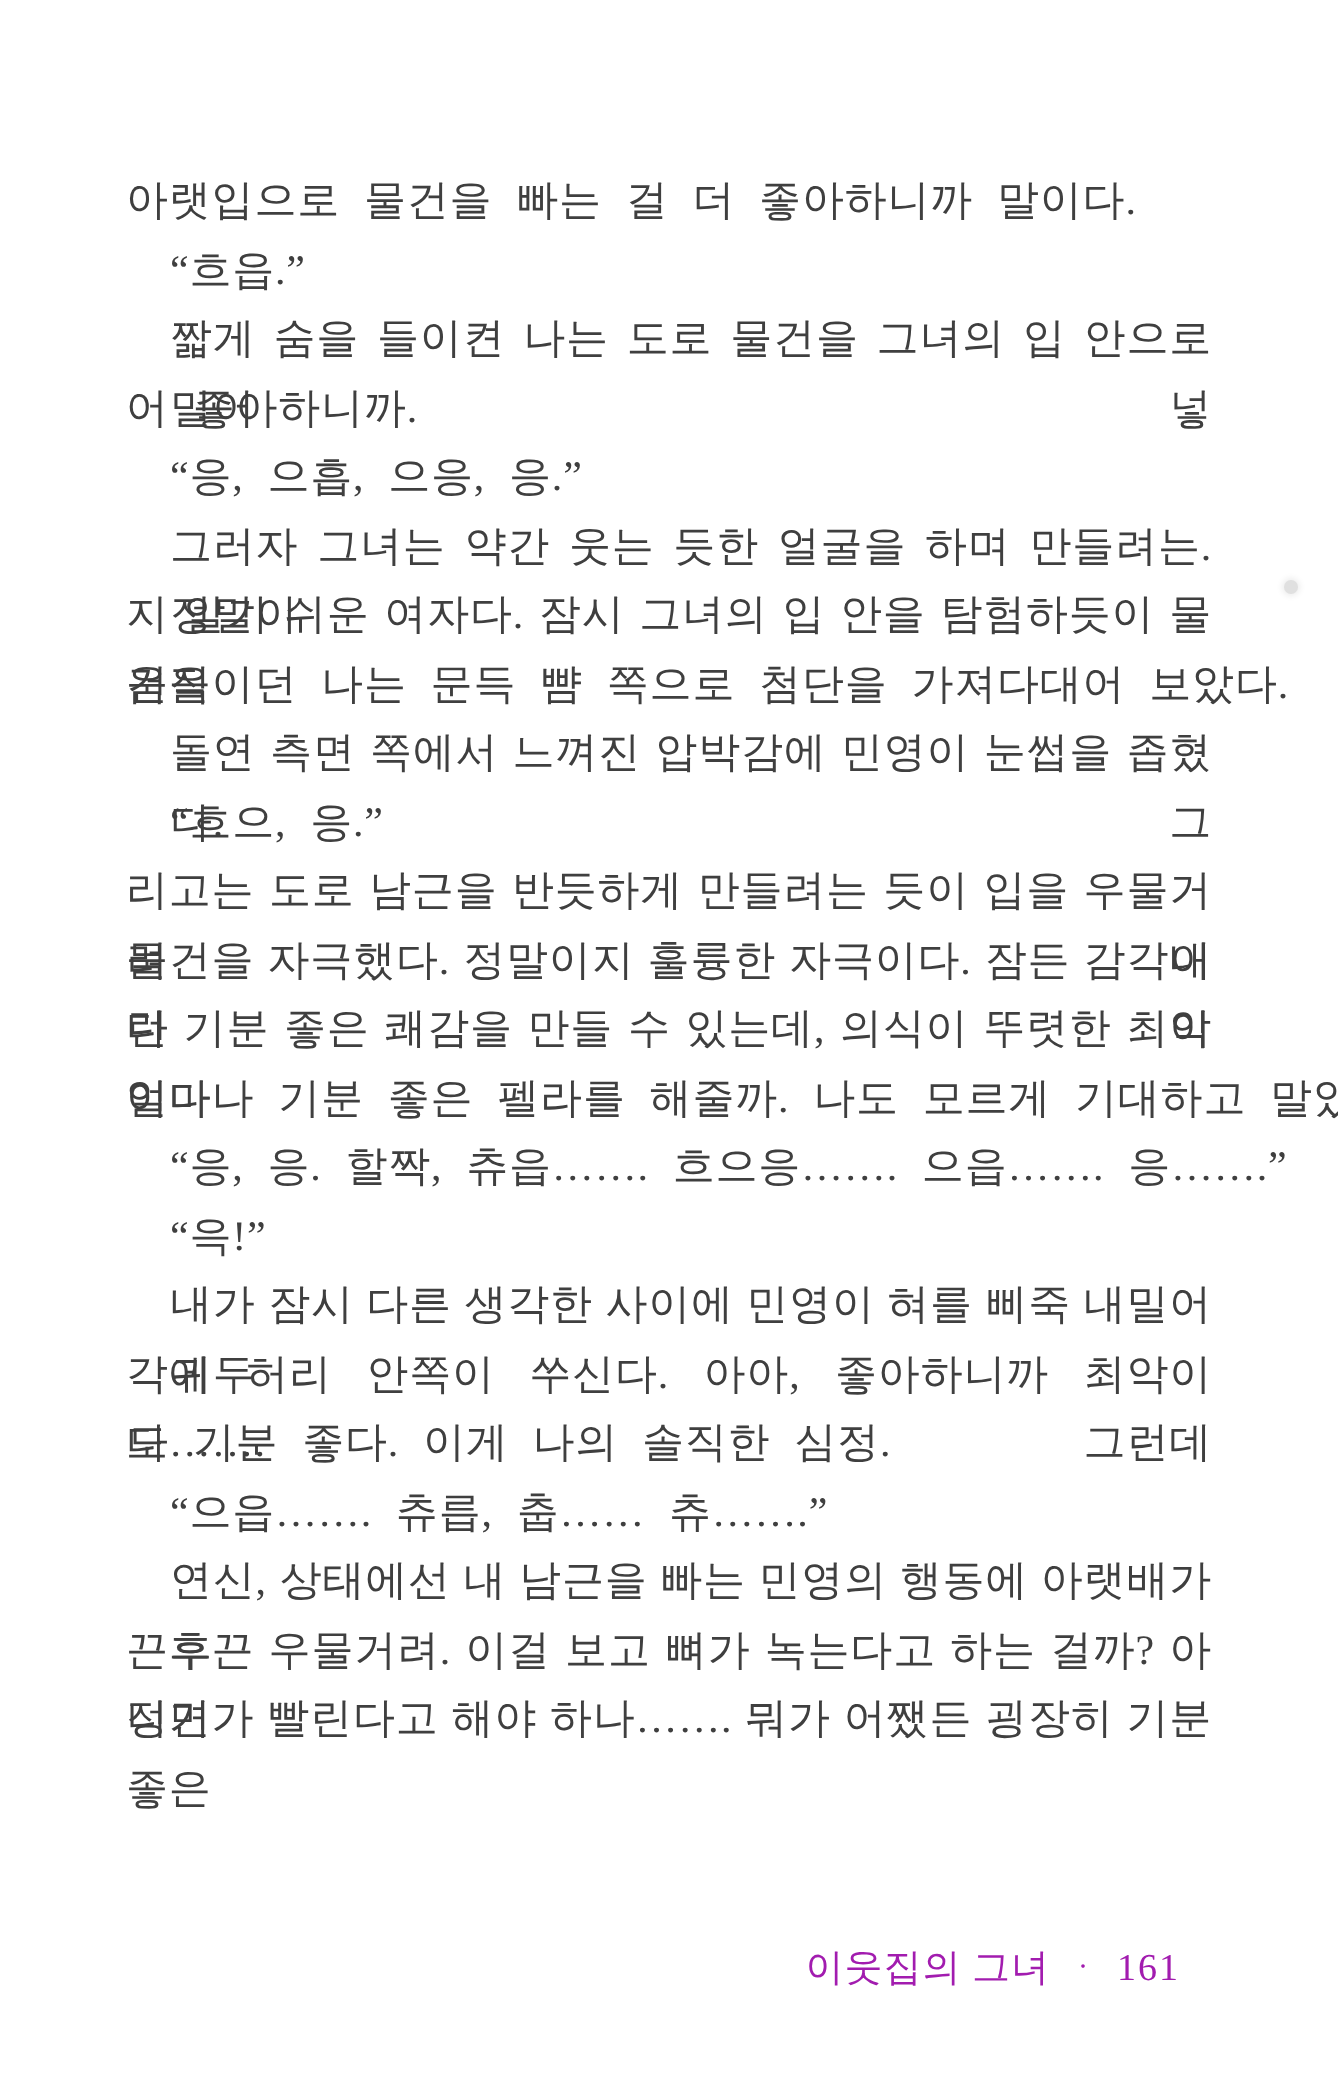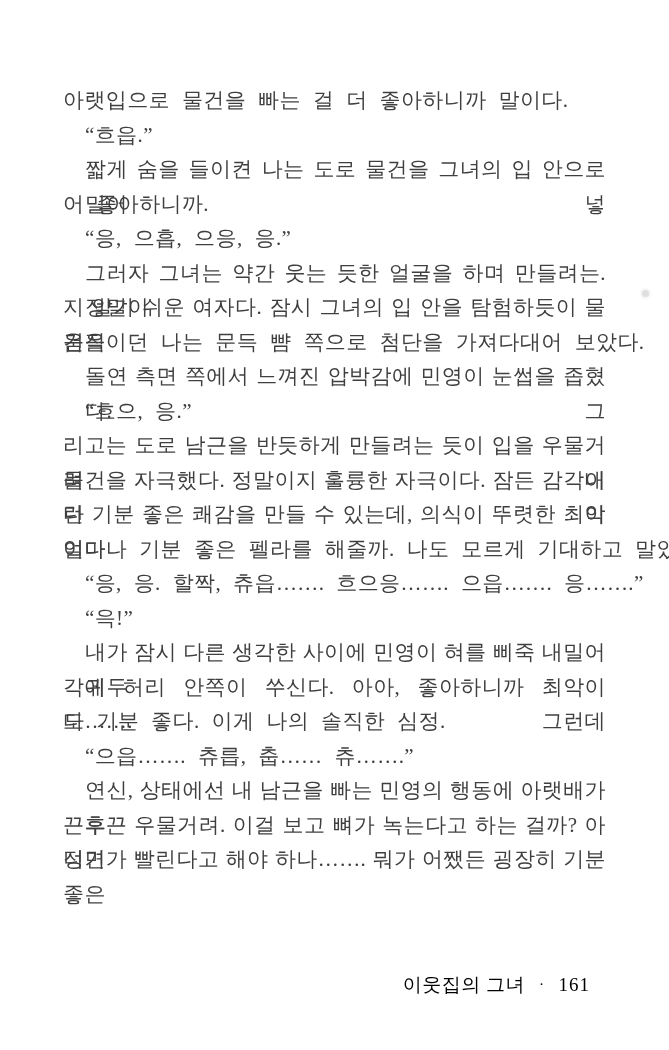--- a/index.html
+++ b/index.html
@@ -39,21 +39,21 @@
     padding-left: 22px;
   }
   .footer {
     position: absolute;
     top: 972px;
     left: 63px;
     width: 527px; 
     text-align: right;
     font-size: 19px;
     line-height: 24px;
-    color: #000000;
+    color: #a21caf;
     letter-spacing: 0.5px;
   }
   .footer .sep {
     display: inline-block;
     margin: 0 14px;
     font-size: 15px;
     vertical-align: 2px;
   }
   .footer .page-num {
     display: inline-block;

